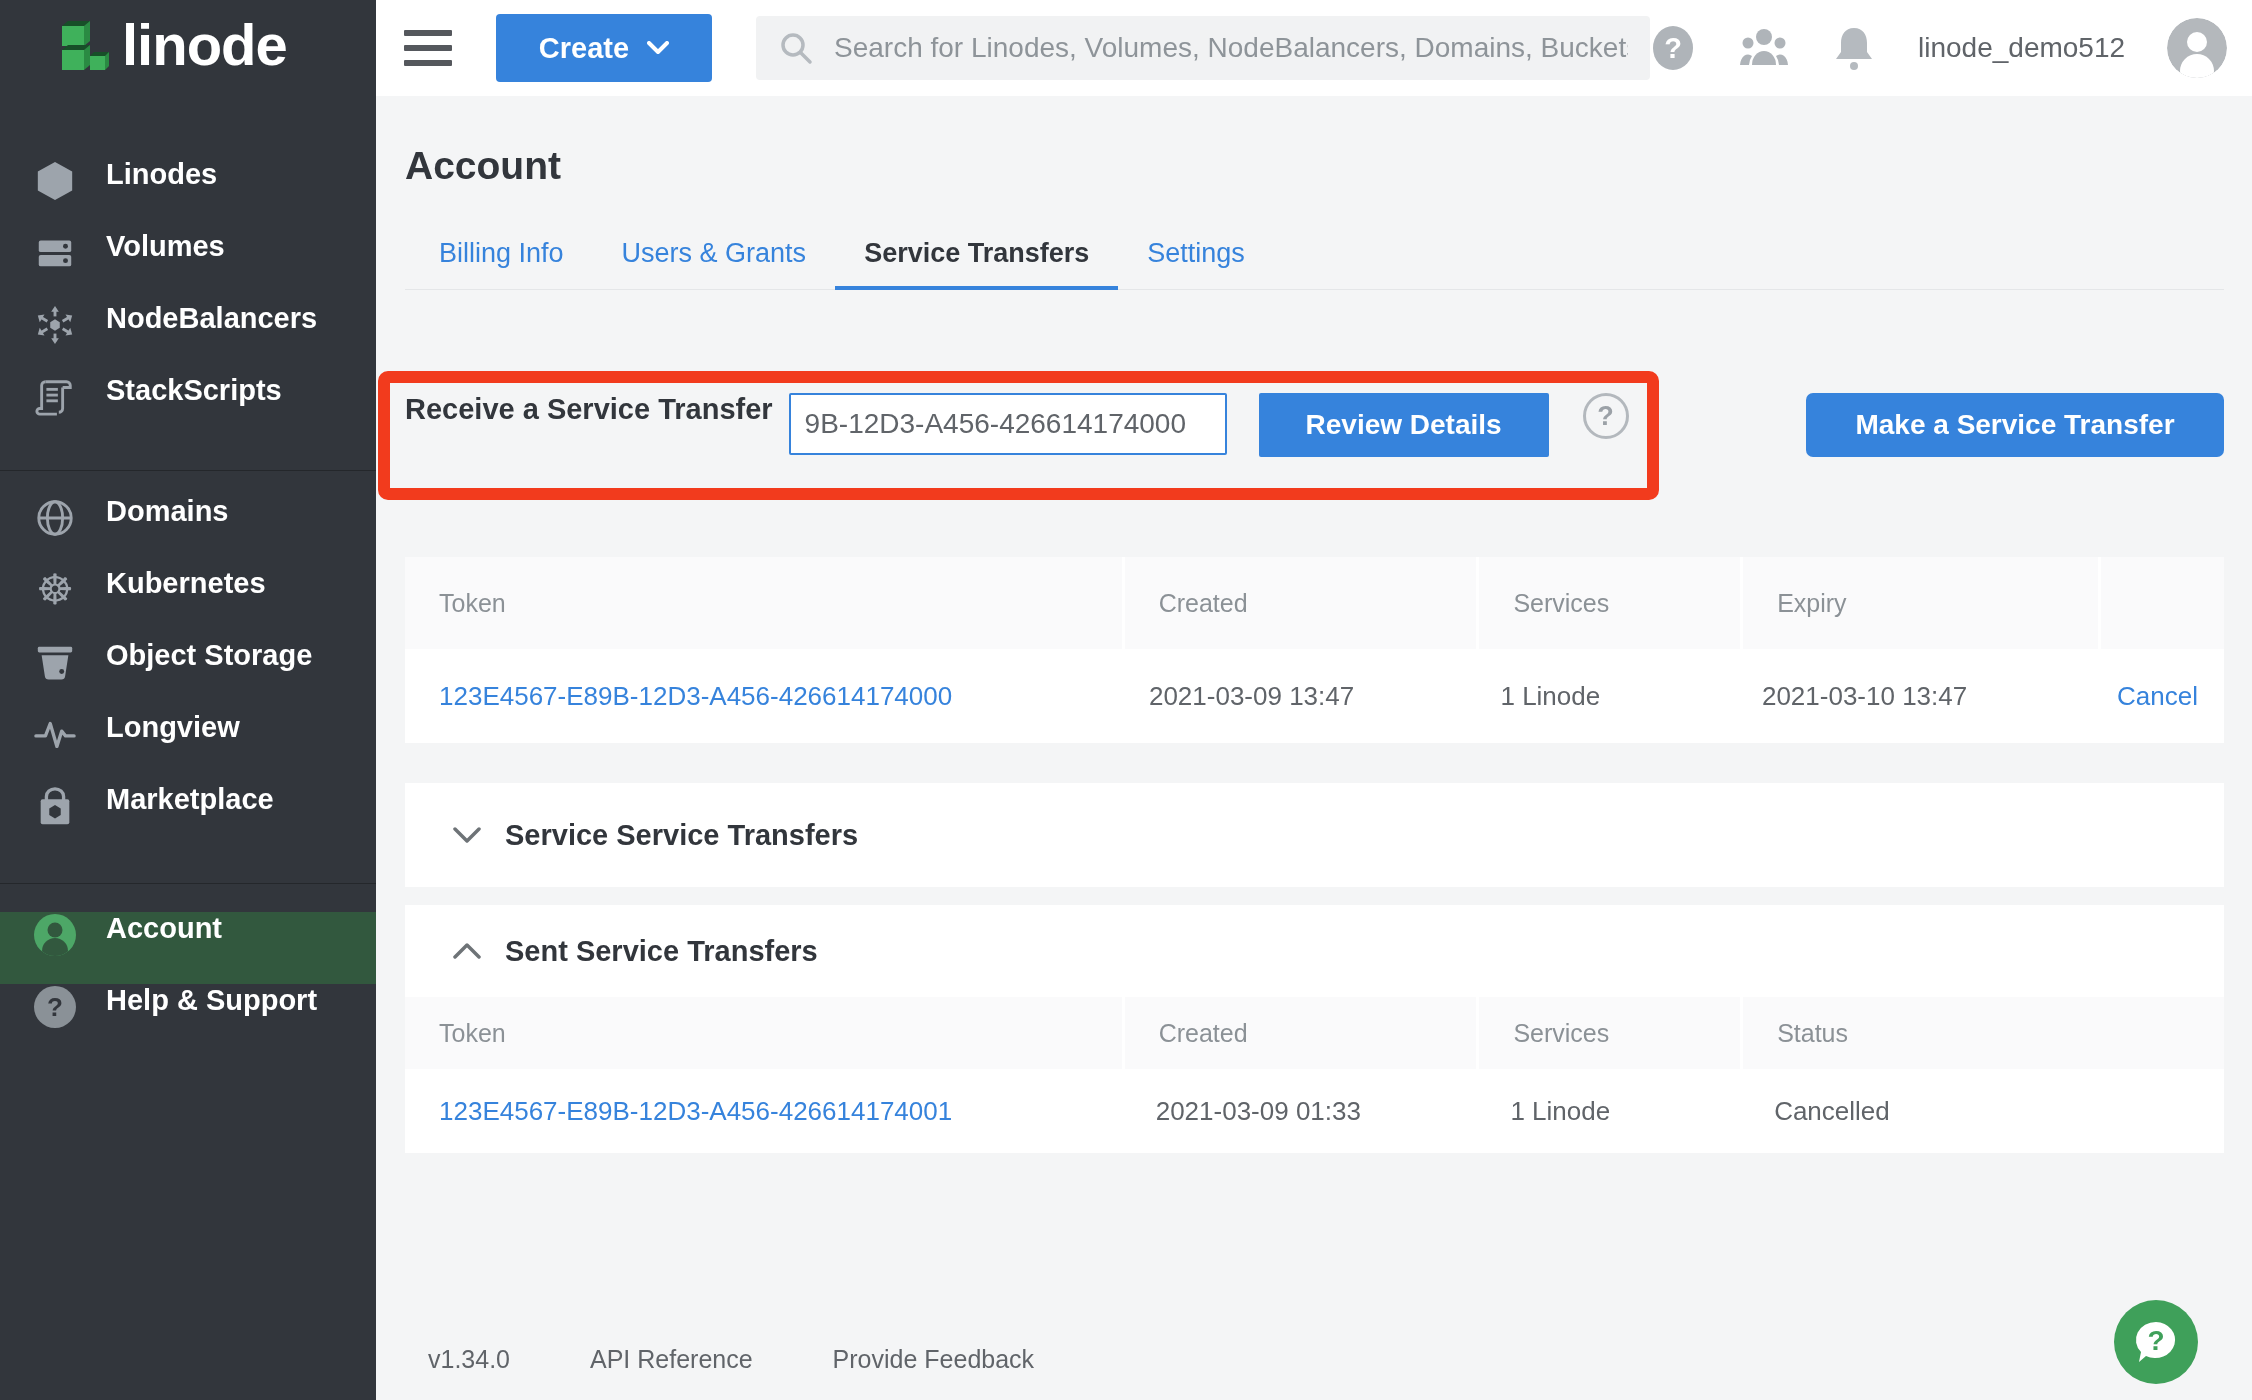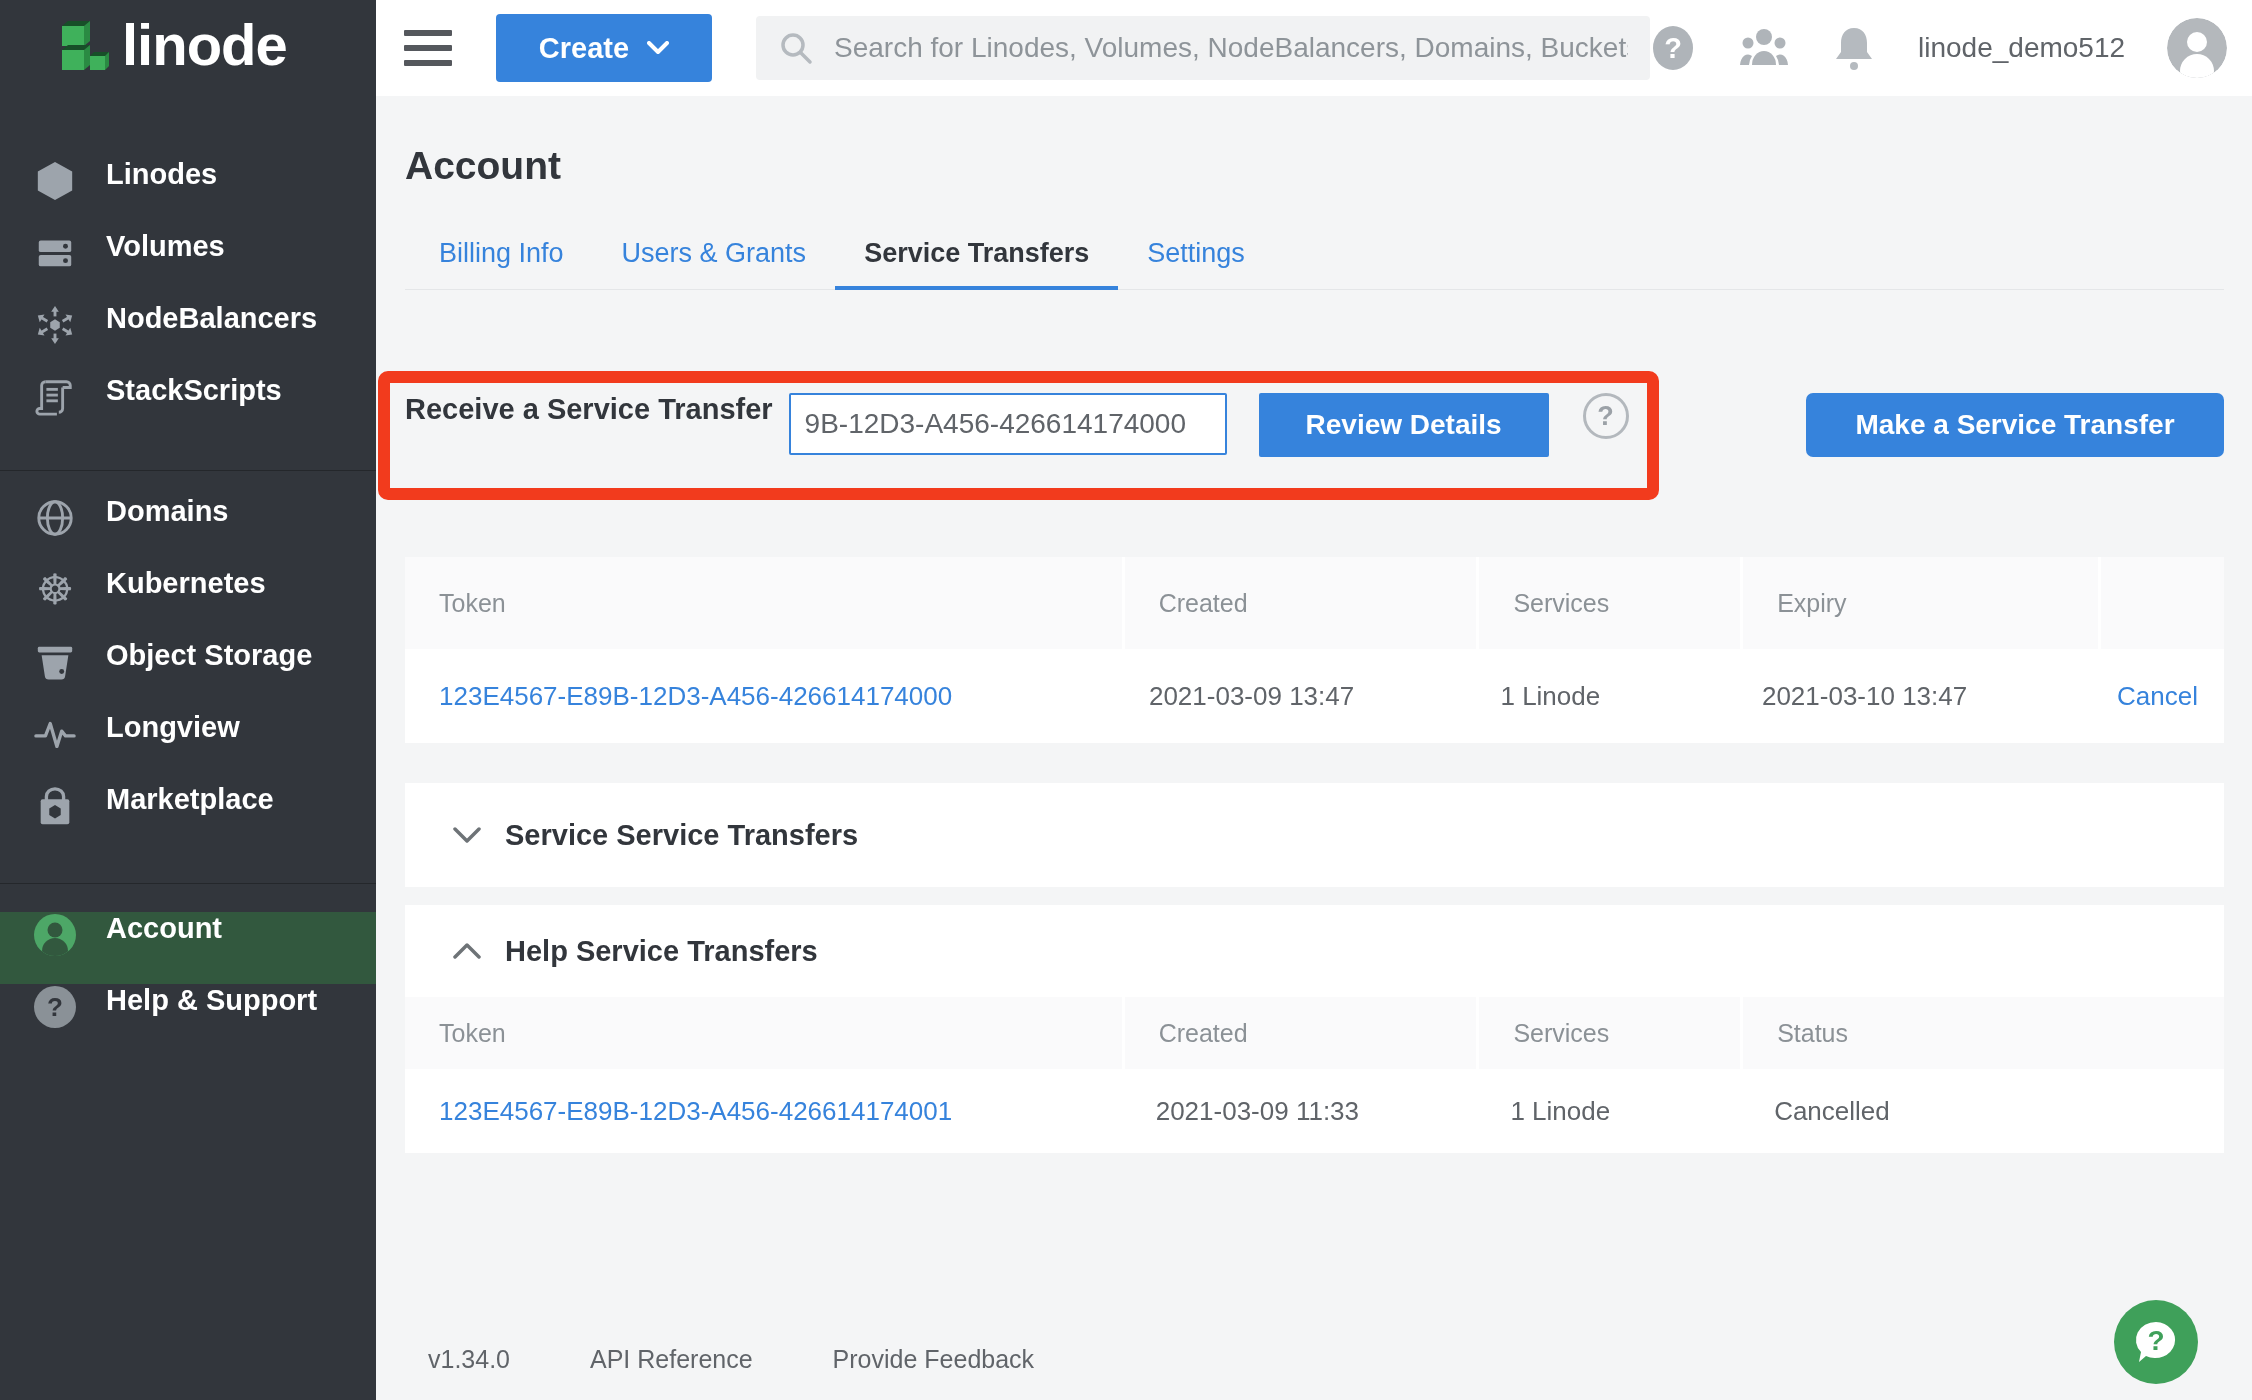--- a/index.html
+++ b/index.html
@@ -397,33 +397,33 @@
     </div>
   </section>
 
   <section class="panel p-sent">
     <div class="panel-head">
       <span class="caret">
         <svg width="28" height="16" viewBox="0 0 28 16" fill="none" stroke="#6E7377" stroke-width="3.5" stroke-linecap="round" stroke-linejoin="round">
             <polyline points="2,14 14,2 26,14"></polyline>
           </svg>
       </span>
-      <span class="panel-title">Help Service Transfers</span>
+      <span class="panel-title">Sent Service Transfers</span>
     </div>
     <div class="thead">
       <div class="th c1">Token</div>
       <div class="th c2">Created</div>
       <div class="th c3">Services</div>
       <div class="th s4">Status</div>
     </div>
     <div class="trow">
       <div class="td c1">
           <a class="link">123E4567-E89B-12D3-A456-426614174001</a>
         </div>
-      <div class="td c2">2021-03-09 11:33</div>
+      <div class="td c2">2021-03-09 01:33</div>
       <div class="td c3">1 Linode</div>
       <div class="td s4">Cancelled</div>
     </div>
   </section>
 
   <div class="footer">
     <span class="f-item">v1.34.0</span>
     <span class="f-item">API Reference</span>
     <span class="f-item">Provide Feedback</span>
   </div>

